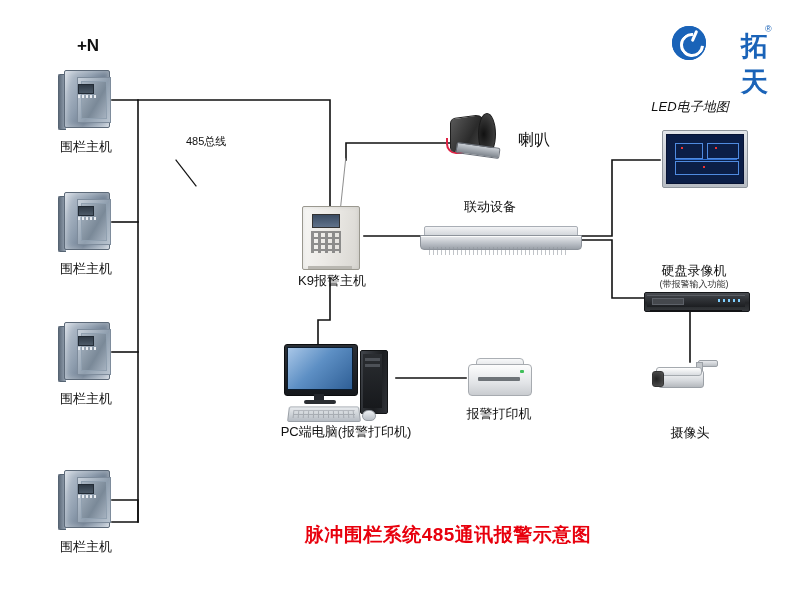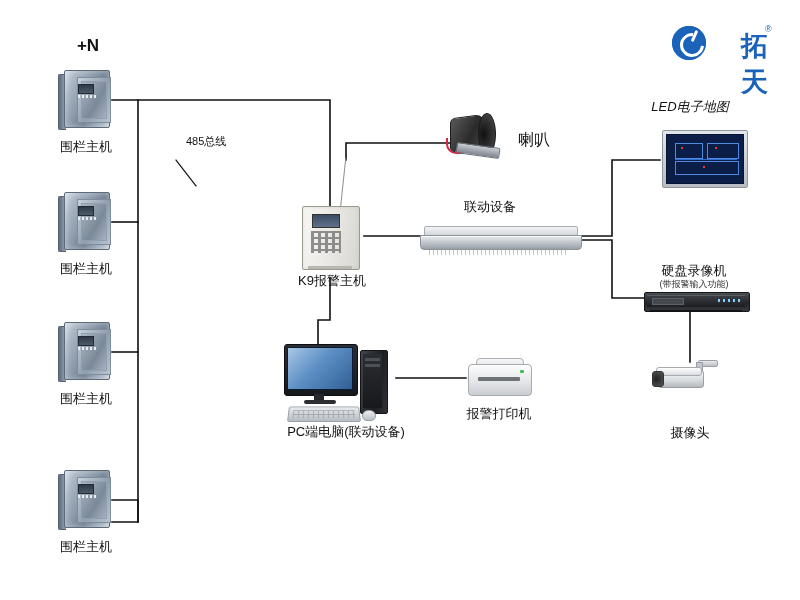--- a/index.html
+++ b/index.html
@@ -433,24 +433,25 @@
     <div class="stand"></div>
     <div class="tower"></div>
     <div class="towerface"></div>
     <div class="tslot" style="top:14px;"></div>
     <div class="tslot" style="top:20px;"></div>
     <div class="kb">
         <div class="keys"></div>
       </div>
     <div class="mouse"></div>
   </div>
-  <div class="lbl c" style="left:346px;top:425px;font-size:13px;">PC端电脑(联动设备)</div>
+  <div class="lbl c" style="left:346px;top:425px;font-size:13px;">PC端电脑(报警打印机)</div>
 
   <div class="printer" style="left:468px;top:358px;">
     <div class="top"></div>
     <div class="body"></div>
     <div class="slot"></div>
     <div class="led"></div>
   </div>
   <div class="lbl c" style="left:499px;top:407px;font-size:13px;">报警打印机</div>
 
+  <div class="title" style="left:448px;top:522px;">脉冲围栏系统485通讯报警示意图</div>
 
 </div>
 
 </body></html>

